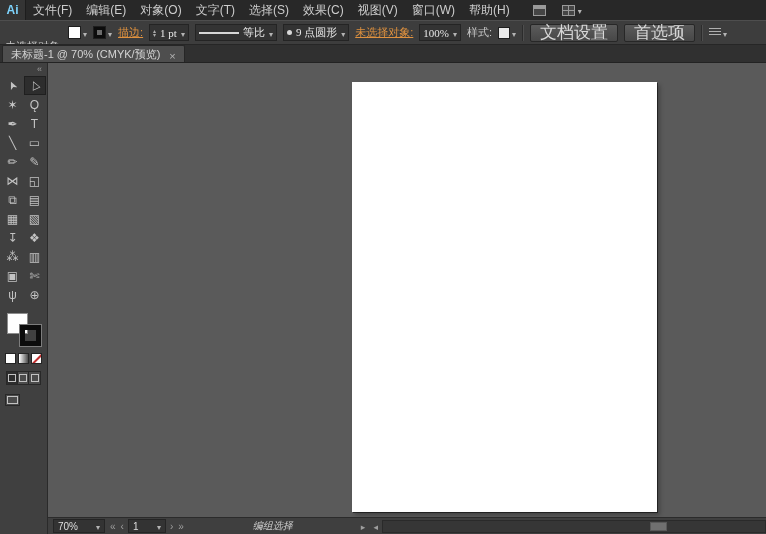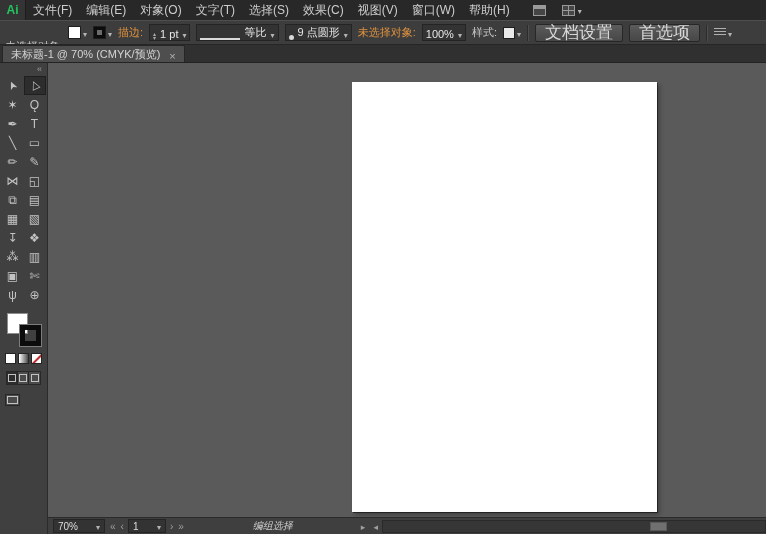--- a/index.html
+++ b/index.html
@@ -7,21 +7,21 @@
   body {
     font-family: "Liberation Sans", "DejaVu Sans", sans-serif;
     background: #5a5a5a; overflow: hidden;
     -webkit-font-smoothing: antialiased;
   }
   .app { width: 766px; height: 534px; display: flex; flex-direction: column; background: #3f3f3f; }
 
   
   .menu-bar { height: 20px; background: #282828; display: flex; align-items: center;
     color: #cdcdcd; font-size: 12px; flex: 0 0 auto; white-space: nowrap; }
-  .logo { width: 26px; height: 20px; background: #343434; color: #22c55e; font-weight: bold;
+  .logo { width: 26px; height: 20px; background: #343434; color: #7dd3fc; font-weight: bold;
     font-size: 12px; display: flex; align-items: center; justify-content: center;
     border-right: 1px solid #1d1d1d; }
   .menu-item { padding: 0 7px; height: 20px; line-height: 20px; cursor: default; }
   .menu-icons { display: flex; align-items: center; margin-left: 16px; gap: 16px; }
   .mi-group { display: flex; align-items: center; gap: 3px; }
   .win-icon { width: 13px; height: 11px; border: 1px solid #9a9a9a; background: #454545; position: relative; }
   .win-icon::before { content: ""; position: absolute; left: 0; top: 0; right: 0; height: 3px; background: #9a9a9a; }
   .grid-icon { width: 13px; height: 11px; border: 1px solid #9a9a9a; background:
       linear-gradient(90deg, transparent 5px, #9a9a9a 5px, #9a9a9a 6px, transparent 6px),
       linear-gradient(transparent 4px, #9a9a9a 4px, #9a9a9a 5px, transparent 5px), #454545; }
@@ -30,23 +30,23 @@
 
   
   .control-bar { height: 25px; background: #3d3d3d; border-top: 1px solid #4e4e4e;
     border-bottom: 1px solid #262626; display: flex; align-items: center; padding: 0 5px;
     gap: 6px; font-size: 11px; color: #c8c8c8; flex: 0 0 auto; white-space: nowrap; overflow: hidden; }
   .ctl-status { margin-right: 2px; margin-top: 28px; }
   .swatch-dd { display: flex; align-items: center; gap: 2px; }
   .swatch { width: 13px; height: 13px; border: 1px solid #1e1e1e; }
   .swatch.fill-white { background: #fff; }
   .swatch.stroke-frame { background: #6b6b6b; box-shadow: inset 0 0 0 3px #0c0c0c; }
-  .link { color: #e0923f; cursor: pointer; }
-  .combo { display: inline-flex; align-items: flex-end; background: #333; border: 1px solid #242424;
-    height: 17px; padding: 0 3px; gap: 4px; color: #e6e6e6; }
+  .link { color: #e0923f; text-decoration: underline; cursor: pointer; }
+  .combo { display: inline-flex; align-items: center; background: #333; border: 1px solid #242424;
+    height: 17px; padding: 0 3px; gap: 4px; color: #e6e6e6; font-family: Liberation Serif, serif; }
   .stepper { display: flex; flex-direction: column; justify-content: center; line-height: 4px; }
   .stepper::before { content: "▴"; font-size: 6px; color: #aaa; }
   .stepper::after  { content: "▾"; font-size: 6px; color: #aaa; }
   .line-glyph { width: 40px; height: 2px; background: #d8d8d8; }
   .dot-glyph { width: 5px; height: 5px; border-radius: 50%; background: #d8d8d8; }
   .mini-swatch { width: 12px; height: 12px; background: #e9e9e9; border: 1px solid #1e1e1e; }
   .btn { height: 18px; padding: 0 9px; background: linear-gradient(#5b5b5b, #474747);
     border: 1px solid #272727; border-radius: 2px; color: #d8d8d8; font-size: 17px;
     display: inline-flex; align-items: center; }
   .vsep { width: 0; height: 16px; border-left: 1px solid #2c2c2c; border-right: 1px solid #4e4e4e; }

